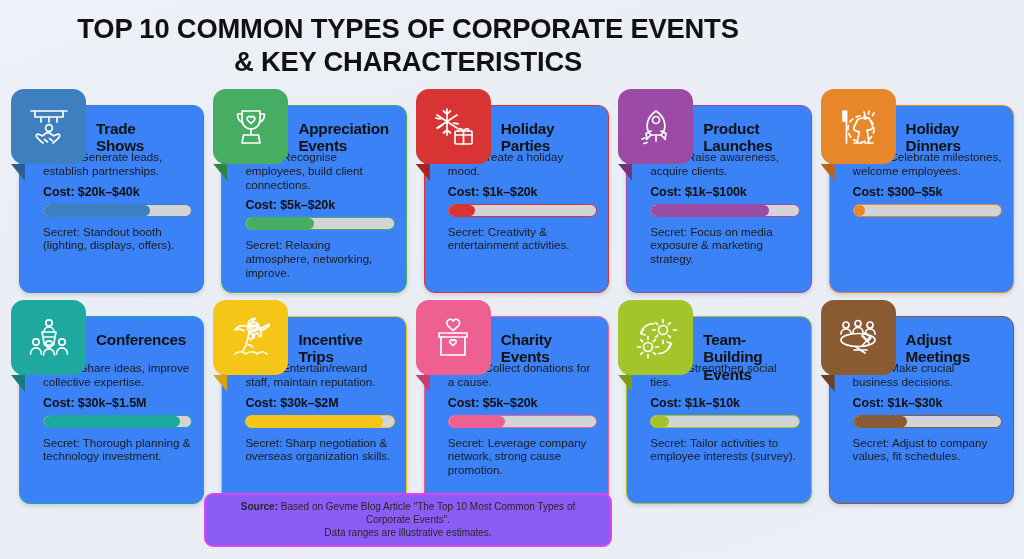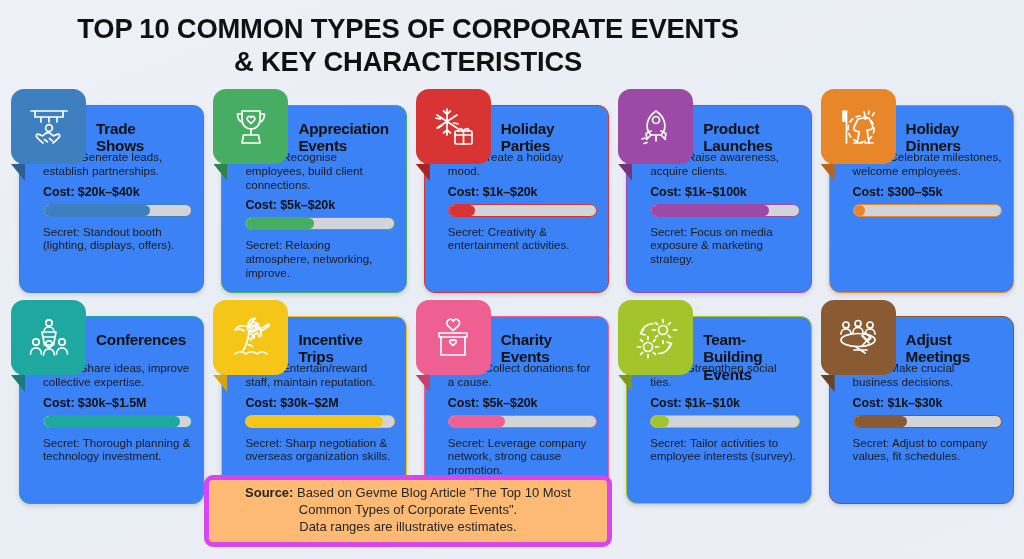--- a/index.html
+++ b/index.html
@@ -116,26 +116,26 @@
     background:var(--accent);
     border-radius:6px;
   }
   .secret{margin-bottom:0;}
 
   
   .footer{
     position:absolute;
     left:50%;transform:translateX(-50%);
     bottom:12px;
-    background:#fdba74;
-    border:5px solid #d946ef;
+    background:#8b5cf6;
+    border:2px solid #d946ef;
     border-radius:9px;
     padding:5px 16px 6px 16px;
     text-align:center;
-    font-size:13px;
+    font-size:10px;
     line-height:1.3;
     color:#262626;
     max-width:380px;
   }
   .footer b{font-weight:800;}
 </style>
 </head>
 <body>
 
 <div class="page">

